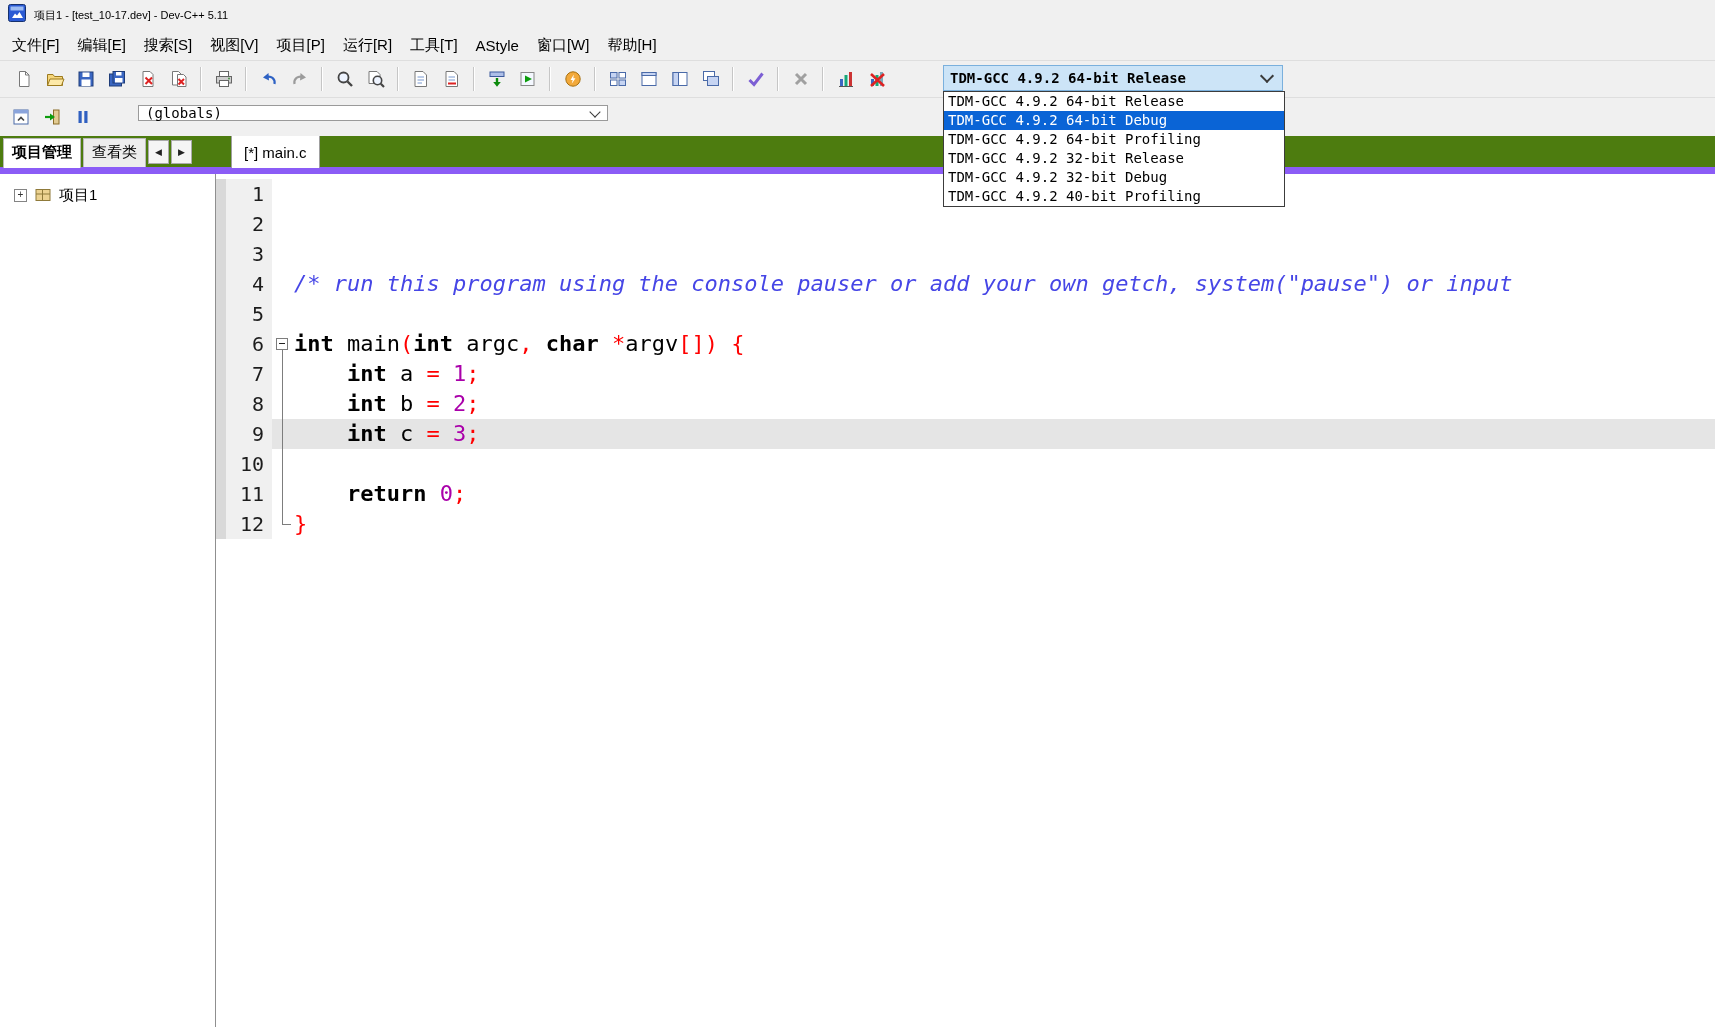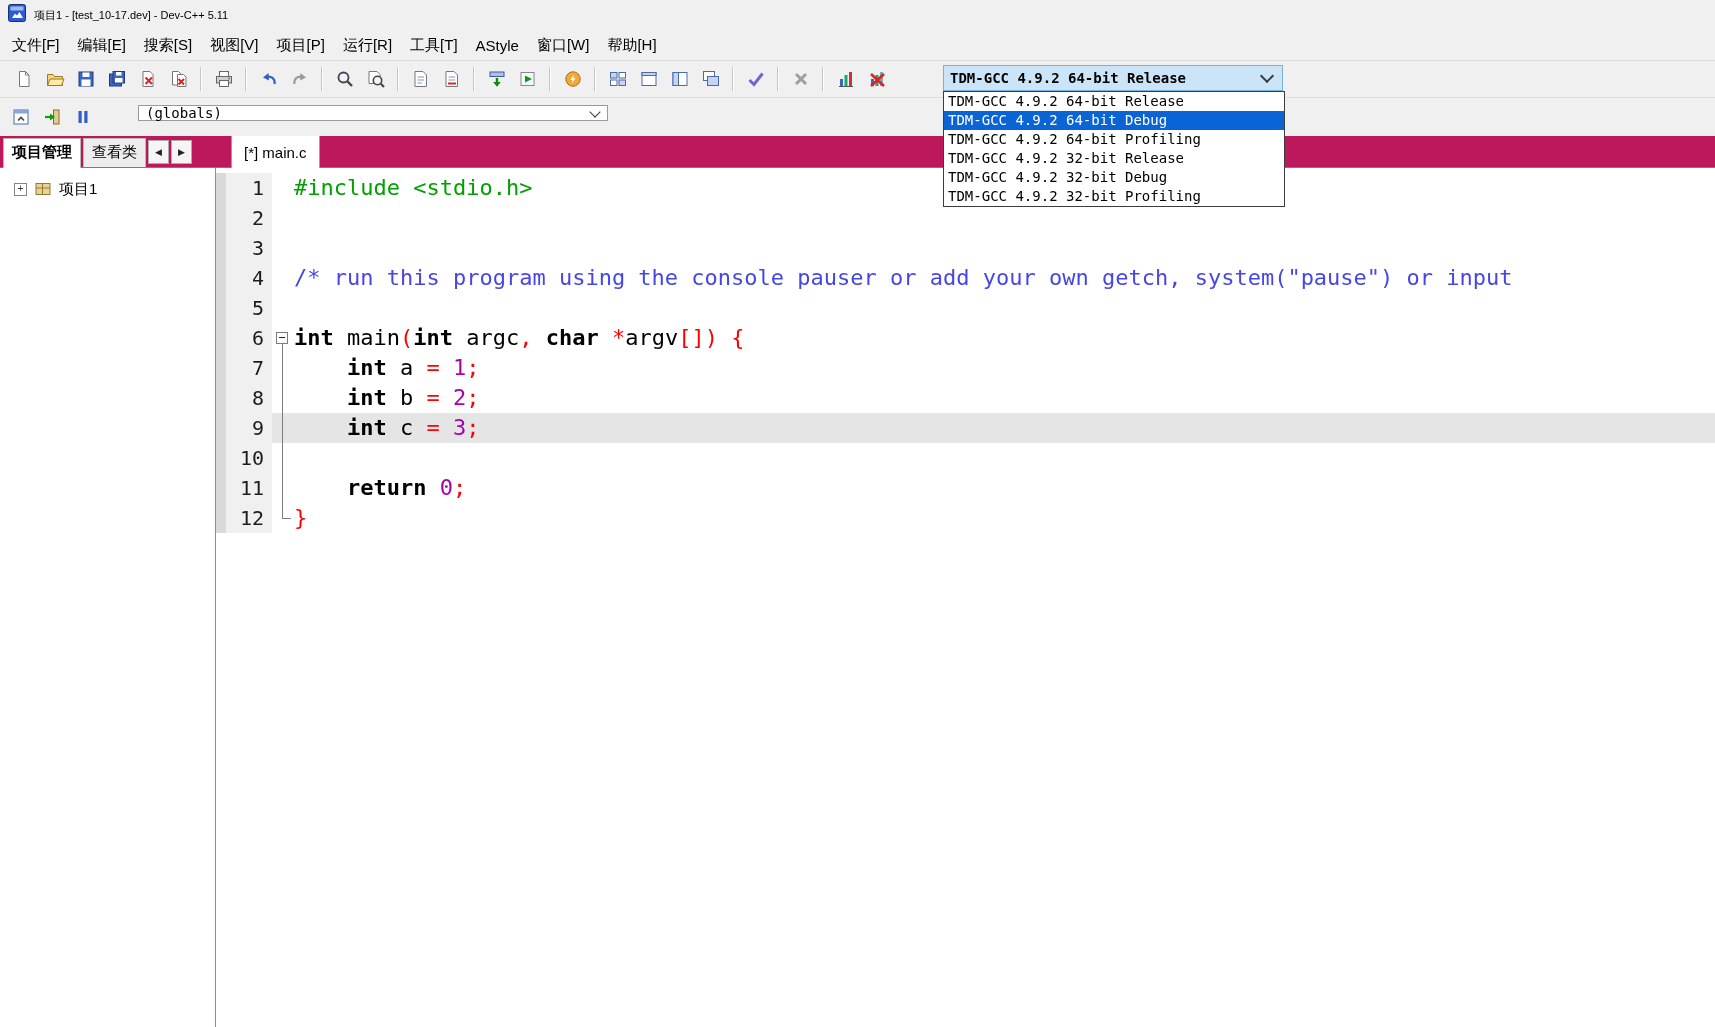--- a/index.html
+++ b/index.html
@@ -30,21 +30,21 @@
       font-family:"DejaVu Sans Mono","Liberation Mono",monospace;font-size:14px;font-weight:bold;color:#000}
   .chev{margin-left:auto;margin-right:10px;width:8px;height:8px;margin-top:-4px;
       border-right:2px solid #3a3a3a;border-bottom:2px solid #3a3a3a;transform:rotate(45deg)}
   .chev.small{width:7px;height:7px;border-width:1.6px;margin-right:8px;margin-top:-3px}
 
   .globals-combo{position:absolute;left:138px;top:7px;width:470px;height:16px;box-sizing:border-box;
       background:#fff;border:1px solid #9a9a9a;display:flex;align-items:center;padding-left:7px;
       font-family:"DejaVu Sans Mono","Liberation Mono",monospace;font-size:14px;color:#000}
 
   
-  .tabstrip{height:31px;background:#be185d;border-bottom:1px solid #8b5cf6;display:flex;align-items:flex-end}
+  .tabstrip{height:31px;background:#4d7c0f;border-bottom:7px solid #8b5cf6;display:flex;align-items:flex-end}
   .side-tabs{width:217px;display:flex;align-items:flex-end;padding-left:3px;gap:2px;box-sizing:border-box}
   .side-tab{font-size:15px;padding:4px 8px 5px;background:#ededed;border:1px solid #b9b9b9;border-bottom:none;white-space:nowrap}
   .side-tab.active{background:#fff;font-weight:bold;margin-bottom:-1px;padding-bottom:6px}
   .tab-scroll{width:19px;height:22px;border:1px solid #ababab;background:#f5f5f5;display:flex;align-items:center;
       justify-content:center;font-size:9px;color:#222;margin-bottom:3px}
   .editor-tabs{display:flex;align-items:flex-end;margin-left:14px}
   .editor-tab{font-size:15px;background:#fff;border:1px solid #9f9f9f;border-bottom:none;padding:9px 12px 7px;margin-bottom:-1px}
 
   
   .main{height:862px;display:flex;background:#fff}
@@ -65,21 +65,21 @@
   .fold-col{width:22px;position:relative;flex-shrink:0}
   .fold-line{position:absolute;left:10px;top:0;bottom:0;width:1px;background:#7d7d7d}
   .fold-line.lower{top:21px}
   .fold-line.half{bottom:auto;height:15px}
   .fold-tick{position:absolute;left:10px;top:15px;width:9px;height:1px;background:#7d7d7d}
   .fold-box{position:absolute;left:4px;top:9px;width:12px;height:12px;border:1px solid #7d7d7d;background:#fff;box-sizing:border-box}
   .fold-box::after{content:"";position:absolute;left:2px;right:2px;top:4px;height:1px;background:#222}
   .code-text{font-family:"DejaVu Sans Mono","Liberation Mono",monospace;font-size:22px;line-height:30px;
       white-space:pre;color:#000}
   .tok-pp{color:#00a000}
-  .tok-cm{color:#4646e6;}
+  .tok-cm{color:#4646e6;font-style:italic}
   .tok-kw{font-weight:bold;color:#000}
   .tok-pl{color:#000}
   .tok-sy{color:#ff0000}
   .tok-nu{color:#aa00aa}
 
   
   .compiler-dropdown{position:absolute;left:943px;top:91px;width:342px;background:#fff;border:1px solid #3c3c3c;
       z-index:20;box-sizing:border-box}
   .dd-item{height:19px;line-height:19px;padding-left:4px;font-family:"DejaVu Sans Mono","Liberation Mono",monospace;
       font-size:14px;white-space:pre;color:#000}
@@ -426,21 +426,20 @@
     </div>
     <div class="editor">
       <div id="code-lines">
           <div class="code-line">
             <div class="gut">
               <span class="gut-strip"></span>
               <span class="line-num">1</span>
             </div>
             <div class="line-right">
               <div class="fold-col"></div>
-              <div class="code-text"><span class="tok-pp">#include &lt;stdio.h&gt;</span></div>
             </div>
           </div>
           <div class="code-line">
             <div class="gut">
               <span class="gut-strip"></span>
               <span class="line-num">2</span>
             </div>
             <div class="line-right">
               <div class="fold-col"></div>
             </div>
@@ -564,16 +563,16 @@
         </div>
     </div>
   </div>
 
   <div class="compiler-dropdown" id="dd">
       <div class="dd-item">TDM-GCC 4.9.2 64-bit Release</div>
       <div class="dd-item selected">TDM-GCC 4.9.2 64-bit Debug</div>
       <div class="dd-item">TDM-GCC 4.9.2 64-bit Profiling</div>
       <div class="dd-item">TDM-GCC 4.9.2 32-bit Release</div>
       <div class="dd-item">TDM-GCC 4.9.2 32-bit Debug</div>
-      <div class="dd-item">TDM-GCC 4.9.2 32-bit Profiling</div>
+      <div class="dd-item">TDM-GCC 4.9.2 40-bit Profiling</div>
     </div>
 
 </div>
 
 </body></html>

